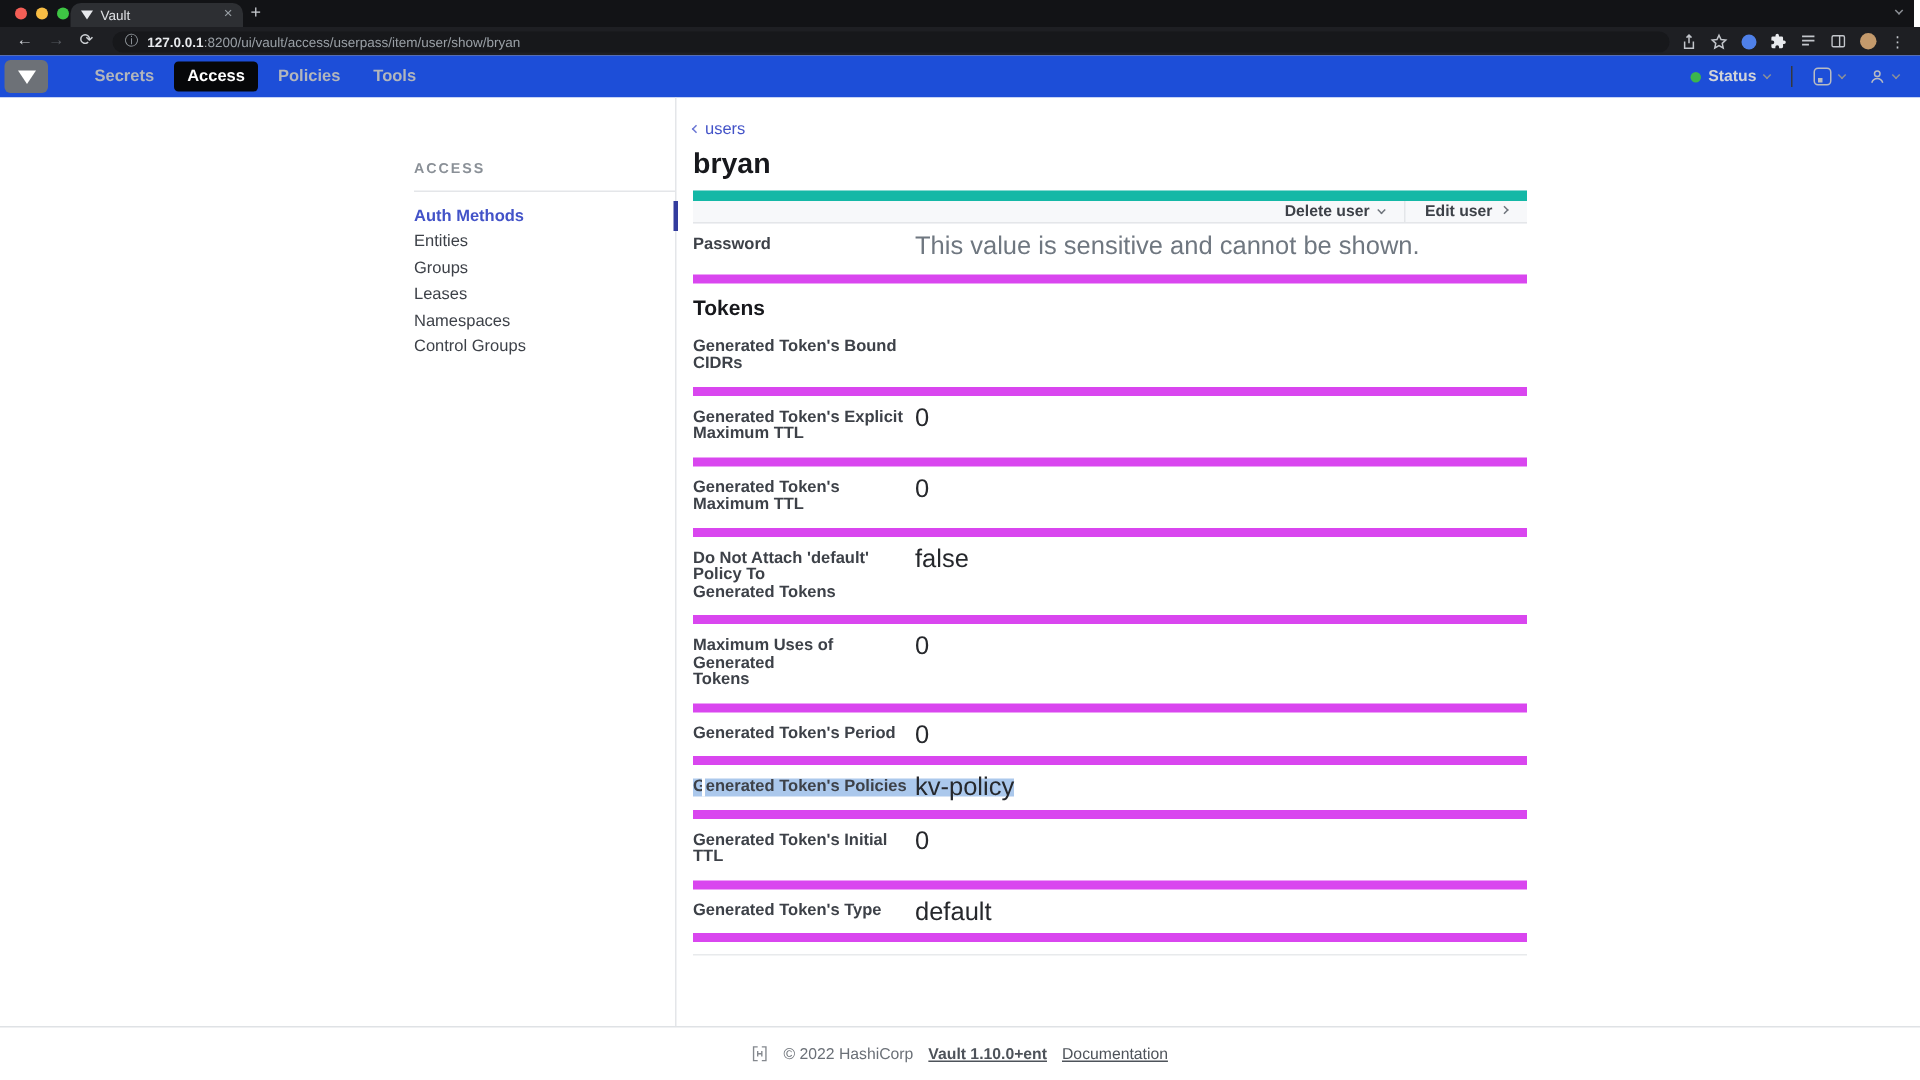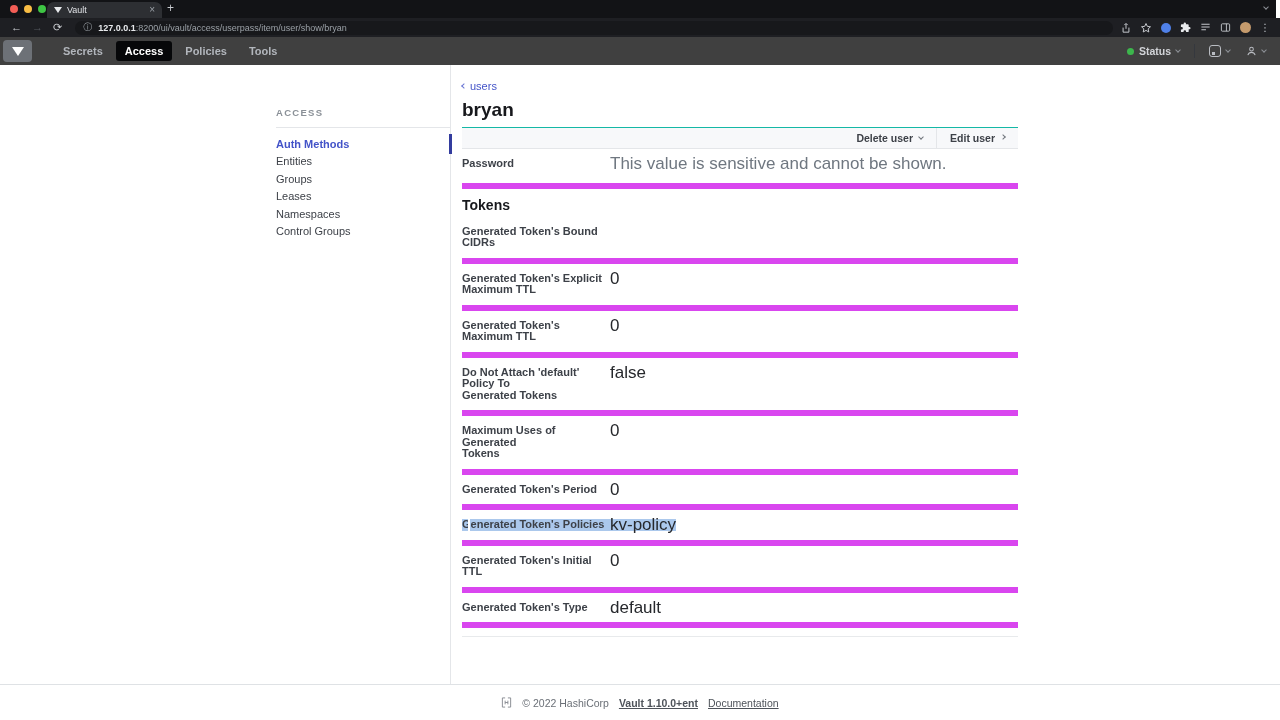--- a/index.html
+++ b/index.html
@@ -28,21 +28,21 @@
              display:flex; align-items:center; padding:0 8px; font-size:9px; }
   .info-i { color:#9aa0a6; font-size:9px; margin-right:6px; }
   .url-host { color:#e8eaed; font-weight:bold; }
   .url-rest { color:#9aa0a6; }
   .tb-icons { display:flex; align-items:center; gap:9px; margin-right:4px; }
   .ext-circle { width:10px; height:10px; border-radius:50%; background:#4f80e8; }
   .avatar { width:11px; height:11px; border-radius:50%; background:#c49a6c; }
   .kebab { color:#c3c6cb; font-size:10px; letter-spacing:0; }
 
   
-  .vheader { position:absolute; top:37px; left:0; width:1280px; height:28px; background:#404040;
+  .vheader { position:absolute; top:37px; left:0; width:1280px; height:28px; background:#1d4ed8;
              display:flex; align-items:center; }
   .vlogo { width:29px; height:22px; background:#6d7177; border-radius:4px; margin-left:3px;
            display:flex; align-items:center; justify-content:center; }
   .vlogo-tri { width:0; height:0; border-left:6px solid transparent; border-right:6px solid transparent;
                border-top:9px solid #fff; }
   .vnav { display:flex; align-items:center; gap:4px; margin-left:22px; }
   .vnav-item { font-size:11px; font-weight:600; color:#b2b6bc; padding:4px 9px; border-radius:3px; }
   .vnav-item.active { background:#060709; color:#fff; font-weight:bold; }
   .vh-right { margin-left:auto; display:flex; align-items:center; margin-right:14px; }
   .status-dot { width:7px; height:7px; border-radius:50%; background:#3cb64c; margin-right:5px; }
@@ -65,21 +65,21 @@
   .sb-item { height:17.5px; display:flex; align-items:center; font-size:11px; color:#3d4148; position:relative; cursor:pointer; }
   .sb-item.active { color:#4353c8; font-weight:bold; }
   .sb-ind { position:absolute; right:-2px; top:-1px; width:3px; height:20px; background:#333c9e; }
 
   .main { position:absolute; left:462px; top:0; width:556px; }
   .crumb { padding-top:15px; font-size:11px; color:#4353c8; display:flex; align-items:center; gap:4px; cursor:pointer; }
   .crumb-chev { display:inline-block; width:4px; height:4px; border-right:1.3px solid #6a76d4;
                 border-bottom:1.3px solid #6a76d4; transform:rotate(135deg); }
   .ptitle { margin-top:7px; font-size:19px; font-weight:bold; color:#17181c; }
 
-  .tstrip { margin-top:6px; height:22px; background:#f7f8fa; border-top:1px solid #14b8a6;
+  .tstrip { margin-top:6px; height:22px; background:#f7f8fa; border-top:7px solid #14b8a6;
             border-bottom:1px solid #e4e6e9; display:flex; align-items:stretch; justify-content:flex-end; }
   .tbtn { display:flex; align-items:center; gap:6px; padding:0 13px; font-size:10.5px; font-weight:bold;
           color:#3d4148; cursor:pointer; }
   .tbtn .chev { border-color:#6f747b; }
   .chev-right { transform:rotate(-45deg); }
   .tsep { width:1px; background:#e4e6e9; }
 
   .row { display:flex; align-items:flex-start; border-bottom:6px solid #d946ef; padding:9px 0 9px; }
   .row.pw { padding-bottom:13px; }
   .row-label { width:148px; font-size:11px; font-weight:bold; color:#3d4148; line-height:11.5px; white-space:pre-line; }

